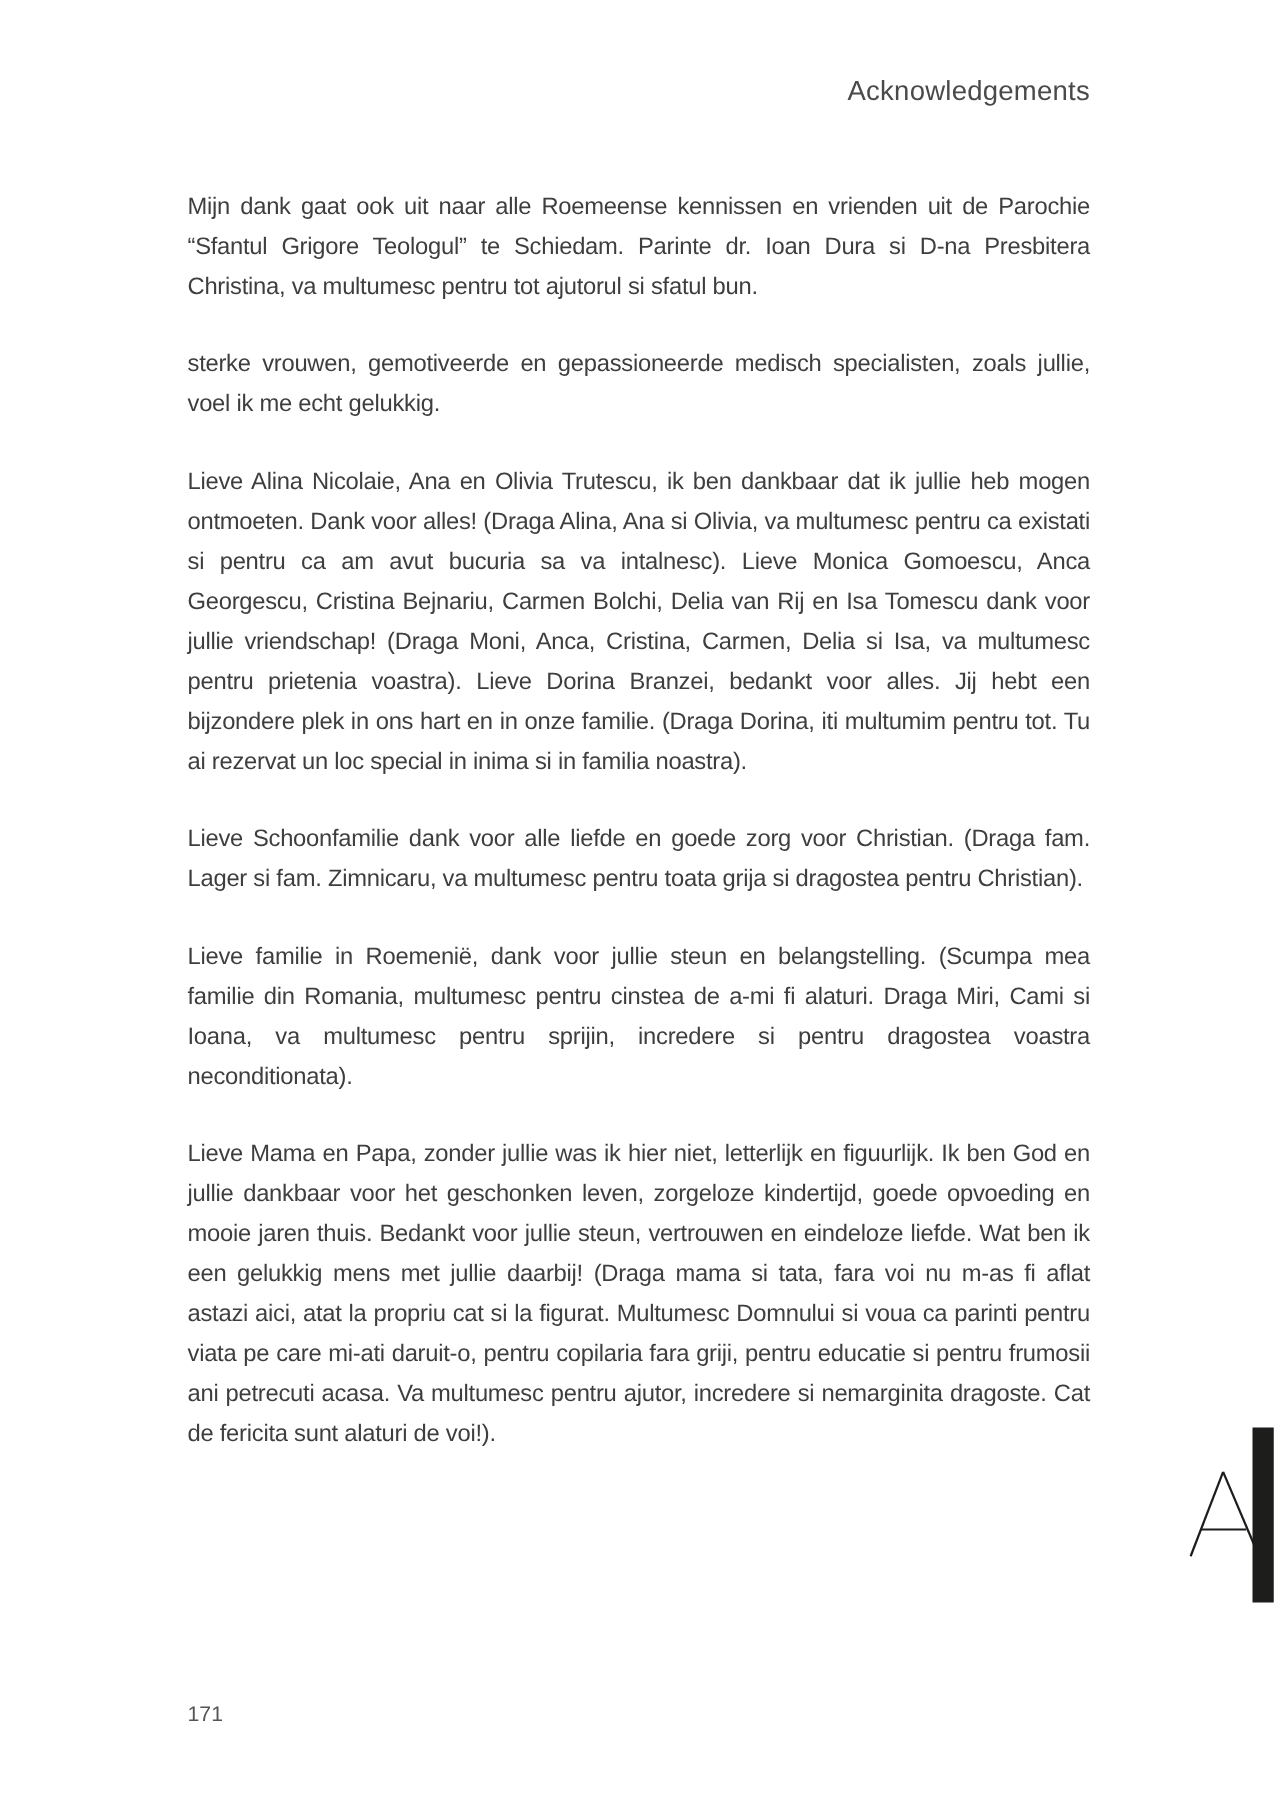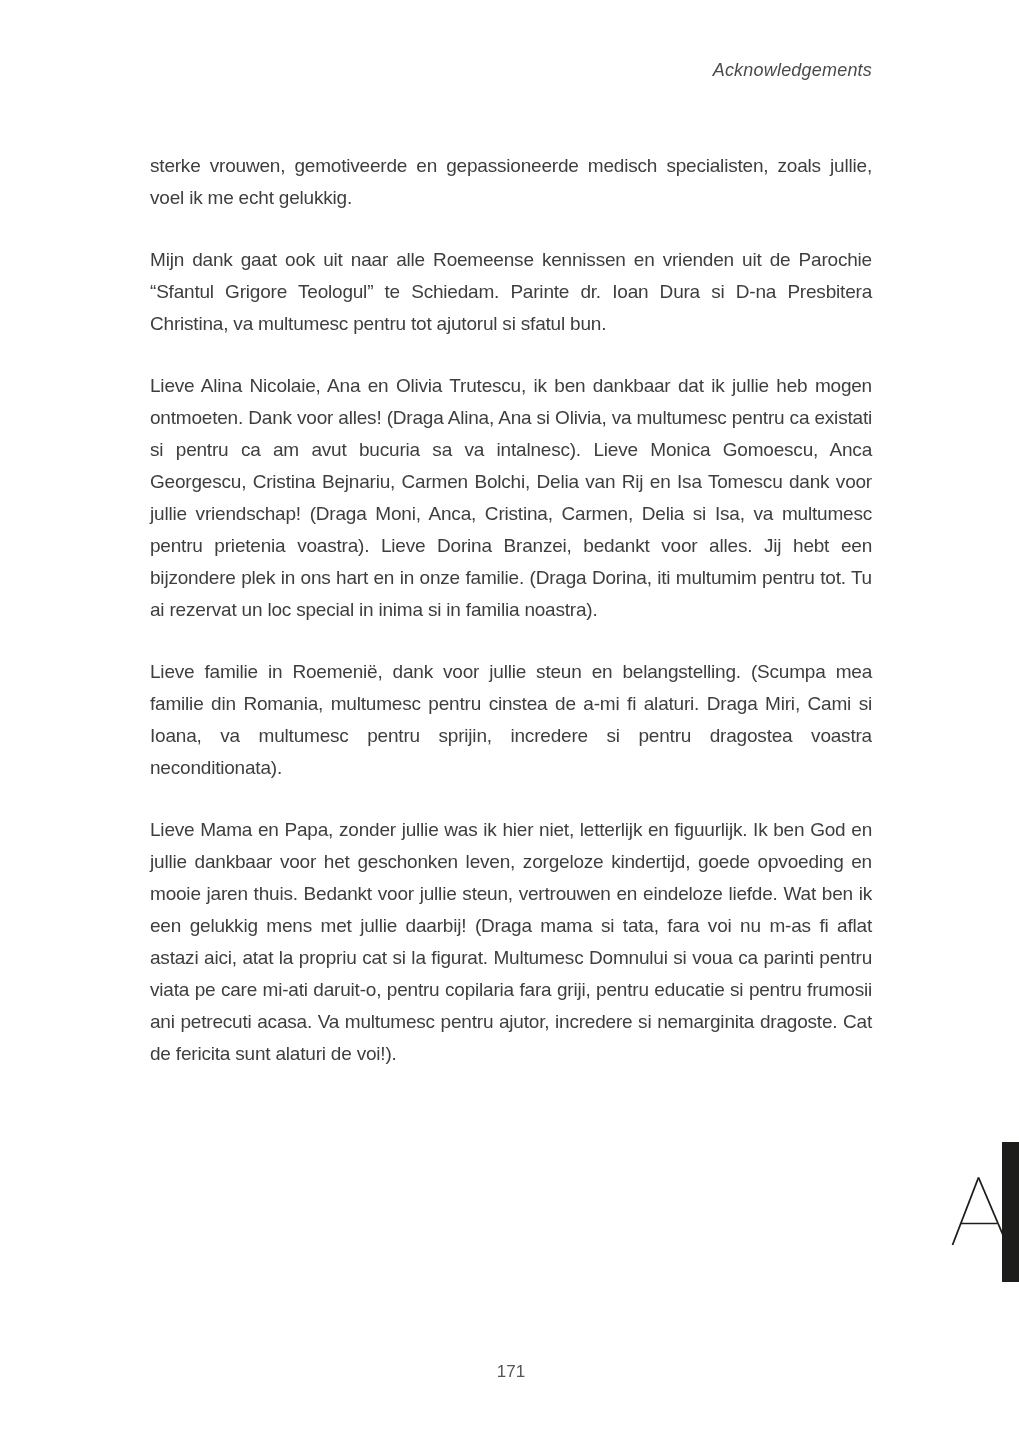--- a/index.html
+++ b/index.html
@@ -18,24 +18,23 @@
     position: absolute;
     inset: 0;
     background: #ffffff;
   }
   .running-header {
     position: absolute;
     top: 60px;
     left: 150px;
     width: 722px;
     text-align: right;
-    font-size: 18px;
+    font-size: 22px;
     letter-spacing: 0.2px;
     color: #4a4a4a;
-    font-style: italic;
   }
   .body-text {
     position: absolute;
     top: 150px;
     left: 150px;
     width: 722px;
     color: #3e3e3e;
     font-size: 19px;
     line-height: 32px;
     letter-spacing: -0.2px;
@@ -72,36 +71,37 @@
   .chapter-letter svg {
     display: block;
     width: 56px;
     height: 70px;
   }
   .page-number {
     position: absolute;
     top: 1362px;
     left: 150px;
     width: 722px;
-    text-align: center;
+    text-align: left;
     font-size: 17px;
     color: #555555;
   }
 </style>
 </head>
 <body>
 
 <div class="page">
 
   <div class="running-header">Acknowledgements</div>
 
   <div class="body-text">
+    <p>Mijn dank gaat ook uit naar alle Roemeense kennissen en vrienden uit de Parochie “Sfantul Grigore Teologul” te Schiedam. Parinte dr. Ioan Dura si D-na Presbitera Christina, va multumesc pentru tot ajutorul si sfatul bun.</p>
     <p>sterke vrouwen, gemotiveerde en gepassioneerde medisch specialisten, zoals jullie, voel ik me echt gelukkig.</p>
-    <p>Mijn dank gaat ook uit naar alle Roemeense kennissen en vrienden uit de Parochie “Sfantul Grigore Teologul” te Schiedam. Parinte dr. Ioan Dura si D-na Presbitera Christina, va multumesc pentru tot ajutorul si sfatul bun.</p>
     <p>Lieve Alina Nicolaie, Ana en Olivia Trutescu, ik ben dankbaar dat ik jullie heb mogen ontmoeten. Dank voor alles! (Draga Alina, Ana si Olivia, va multumesc pentru ca existati si pentru ca am avut bucuria sa va intalnesc). Lieve Monica Gomoescu, Anca Georgescu, Cristina Bejnariu, Carmen Bolchi, Delia van Rij en Isa Tomescu dank voor jullie vriendschap! (Draga Moni, Anca, Cristina, Carmen, Delia si Isa, va multumesc pentru prietenia voastra). Lieve Dorina Branzei, bedankt voor alles. Jij hebt een bijzondere plek in ons hart en in onze familie. (Draga Dorina, iti multumim pentru tot. Tu ai rezervat un loc special in inima si in familia noastra).</p>
+    <p>Lieve Schoonfamilie dank voor alle liefde en goede zorg voor Christian. (Draga fam. Lager si fam. Zimnicaru, va multumesc pentru toata grija si dragostea pentru Christian).</p>
     <p>Lieve familie in Roemenië, dank voor jullie steun en belangstelling. (Scumpa mea familie din Romania, multumesc pentru cinstea de a-mi fi alaturi. Draga Miri, Cami si Ioana, va multumesc pentru sprijin, incredere si pentru dragostea voastra neconditionata).</p>
     <p>Lieve Mama en Papa, zonder jullie was ik hier niet, letterlijk en figuurlijk. Ik ben God en jullie dankbaar voor het geschonken leven, zorgeloze kindertijd, goede opvoeding en mooie jaren thuis. Bedankt voor jullie steun, vertrouwen en eindeloze liefde. Wat ben ik een gelukkig mens met jullie daarbij! (Draga mama si tata, fara voi nu m-as fi aflat astazi aici, atat la propriu cat si la figurat. Multumesc Domnului si voua ca parinti pentru viata pe care mi-ati daruit-o, pentru copilaria fara griji, pentru educatie si pentru frumosii ani petrecuti acasa. Va multumesc pentru ajutor, incredere si nemarginita dragoste. Cat de fericita sunt alaturi de voi!).</p>
   </div>
 
   <div class="chapter-marker">
     <div class="chapter-bar"></div>
     <div class="chapter-letter" aria-label="A">
       <svg viewBox="0 0 56 70" xmlns="http://www.w3.org/2000/svg">
         <line x1="27.5" y1="1.5" x2="1.5" y2="69" stroke="#1d1d1b" stroke-width="1.8"></line>
         <line x1="27.5" y1="1.5" x2="54.5" y2="65" stroke="#1d1d1b" stroke-width="1.8"></line>

